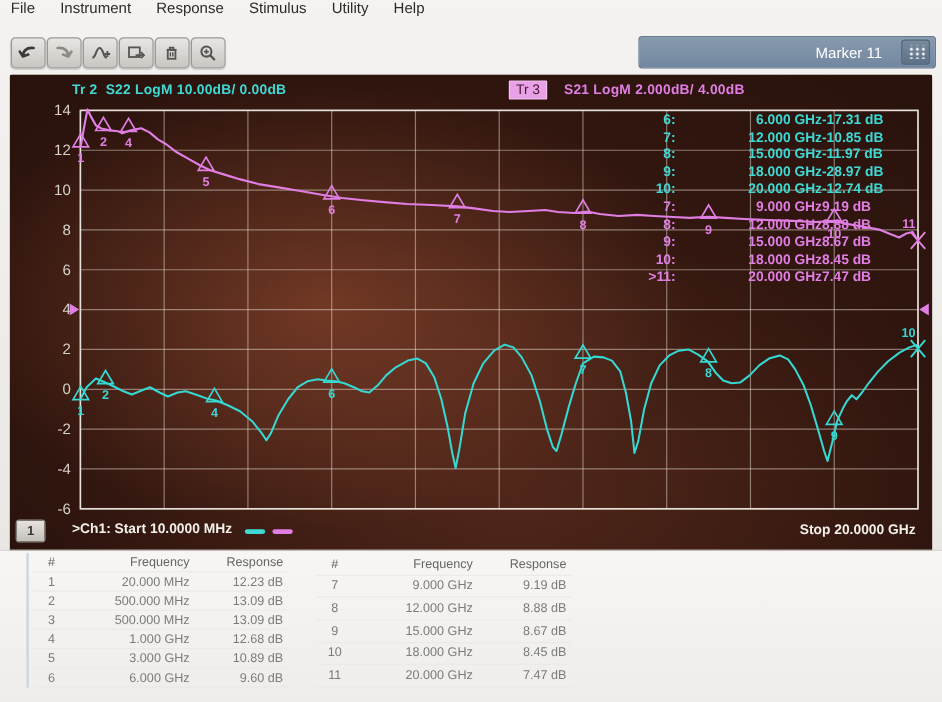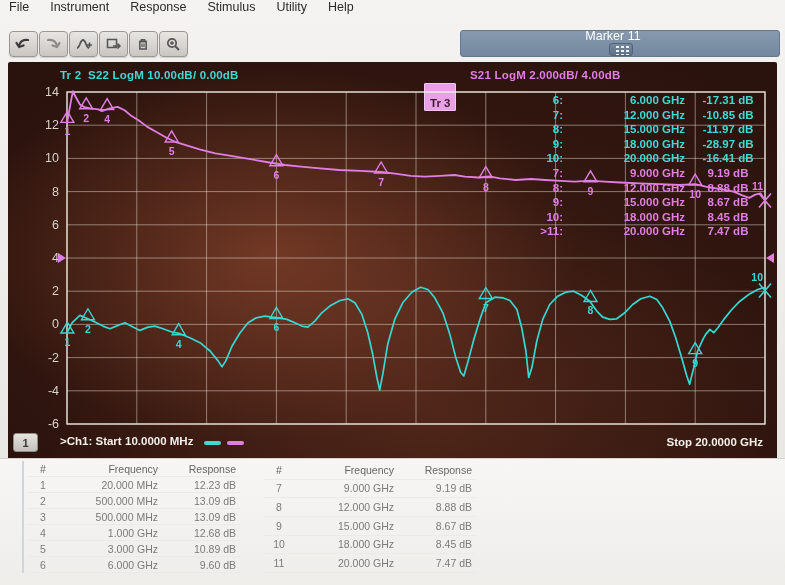--- a/index.html
+++ b/index.html
@@ -13,24 +13,24 @@
   .menubar .mitem{font-size:12.5px;color:#2b2b2b;margin-right:21px;cursor:default;}
   
   .toolbar{position:absolute;left:0;top:28px;width:100%;height:32px;}
   .tbtn{
     position:absolute;top:3px;width:27px;height:24px;border-radius:4px;
     background:linear-gradient(180deg,#e8e6e3,#c9c6c2);
     border:1px solid #9a9793;box-shadow:0 1px 1px rgba(0,0,0,.15);
     display:flex;align-items:center;justify-content:center;
   }
   .markerpanel{
-    position:absolute;right:5px;top:2px;width:320px;height:27px;
+    position:absolute;right:5px;top:2px;width:248px;height:27px;
     background:linear-gradient(180deg,#8799ad,#7288a0);
     border:1px solid #64788e;border-radius:3px;
-    display:flex;align-items:center;justify-content:flex-end;box-sizing:border-box;padding-right:4px;flex-direction:column;
+    display:flex;align-items:center;justify-content:flex-end;box-sizing:border-box;padding-right:4px;
   }
   .markerpanel .mlabel{color:#fff;font-size:12.5px;margin-right:10px;}
   .markerpanel input{
     width:122px;height:18px;border:1px solid #5d7188;border-radius:2px;
     font-family:"Liberation Sans",sans-serif;font-size:12px;color:#333;padding:0 5px;
     background:linear-gradient(180deg,#fdfdfc,#eef0f2);
   }
   .keypadbtn{
     width:22px;height:19px;margin-left:6px;border-radius:3px;
     background:linear-gradient(180deg,#77899d,#5d7186);border:1px solid #51647a;
@@ -45,31 +45,31 @@
   .panel{
     position:absolute;left:8px;top:62px;width:769px;height:456px;border-radius:2px;
     background:
       radial-gradient(ellipse 430px 260px at 34% 42%, rgba(168,86,56,.50), rgba(0,0,0,0) 72%),
       radial-gradient(ellipse 520px 300px at 55% 78%, rgba(126,62,42,.38), rgba(0,0,0,0) 75%),
       radial-gradient(ellipse 900px 520px at 50% 50%, #3a1b12, #200d09 95%);
   }
   .tracetitles{position:absolute;left:0;top:5px;width:100%;height:20px;font-size:11.5px;font-weight:bold;}
   .tr2title{position:absolute;left:52px;top:2px;color:#3fd9d4;letter-spacing:.2px;}
   .tr3badge{
-    position:absolute;left:416px;top:16px;color:#401830;background:#e9a0e6;
-    border:1px solid #f2c4ef;padding:13px 5px 1px 5px;border-radius:1px;font-weight:bold;
+    position:absolute;left:416px;top:0;color:#401830;background:#e9a0e6;
+    border:1px solid #f2c4ef;padding:1px 5px 1px 5px;border-radius:1px;font-weight:normal;
   }
   .tr3title{position:absolute;left:462px;top:2px;color:#e07ee3;letter-spacing:.2px;}
   .chartsvg{position:absolute;left:0;top:0;width:769px;height:396px;}
   
   .readout{position:absolute;font-size:11.5px;font-weight:bold;line-height:14.6px;text-align:right;}
   .readout .rrow{display:flex;}
   .readout .rn{width:34px;text-align:right;}
   .readout .rf{width:122px;text-align:right;}
-  .readout .rv{width:86px;text-align:center;}
+  .readout .rv{width:86px;text-align:left;}
   .readout-s22{right:6px;top:31px;color:#3fd9d4;}
   .readout-s21{right:6px;top:104px;color:#e07ee3;}
   
   .statusrow{position:absolute;left:0;top:370px;width:100%;height:24px;font-size:11.5px;color:#f3efe9;font-weight:bold;}
   .chbtn{
     position:absolute;left:5px;top:1px;width:23px;height:17px;border-radius:3px;
     background:linear-gradient(180deg,#e6e3df,#c4c1bc);border:1px solid #8f8c88;
     color:#3a3a3a;font-size:11px;font-weight:bold;display:flex;align-items:center;justify-content:center;
   }
   .startlab{position:absolute;left:52px;top:3px;}
@@ -248,21 +248,21 @@
         <span class="rv">-11.97 dB</span>
       </div>
       <div class="rrow">
         <span class="rn">9:</span>
         <span class="rf">18.000 GHz</span>
         <span class="rv">-28.97 dB</span>
       </div>
       <div class="rrow">
         <span class="rn">10:</span>
         <span class="rf">20.000 GHz</span>
-        <span class="rv">-16.41 dB</span>
+        <span class="rv">-12.74 dB</span>
       </div>
     </div>
   <div class="readout readout-s21" id="readoutS21">
       <div class="rrow">
         <span class="rn">7:</span>
         <span class="rf">9.000 GHz</span>
         <span class="rv">9.19 dB</span>
       </div>
       <div class="rrow">
         <span class="rn">8:</span>

